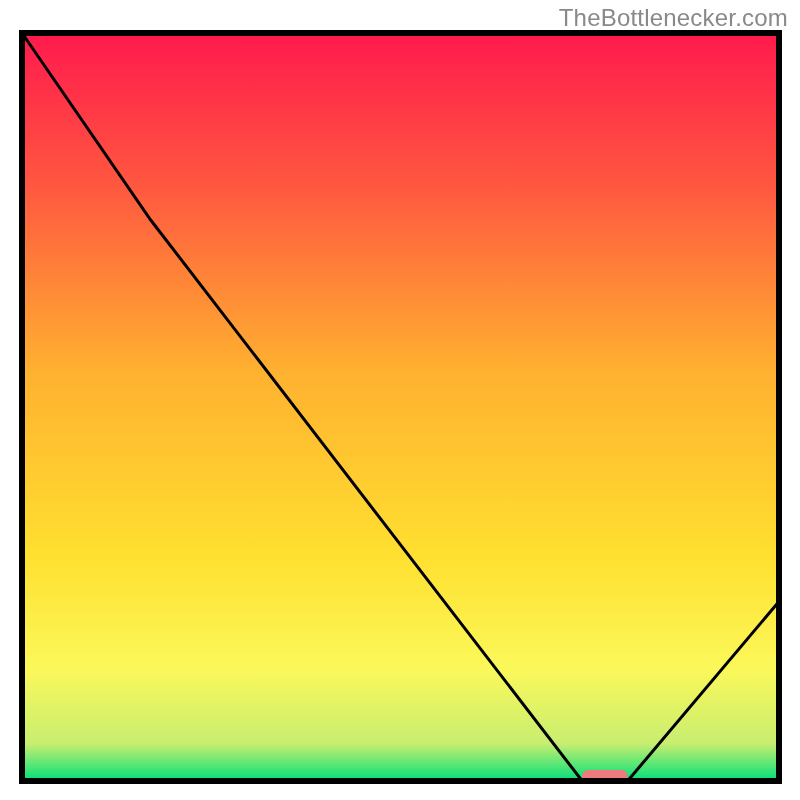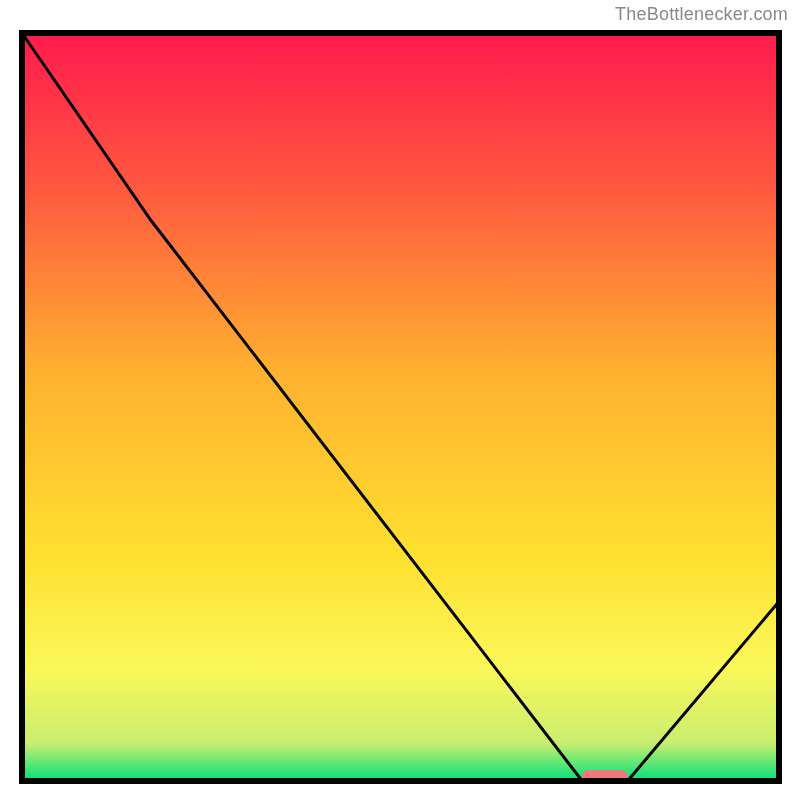--- a/index.html
+++ b/index.html
@@ -12,21 +12,21 @@
   }
   .wrap {
     position: relative;
     width: 800px;
     height: 800px;
   }
   .attribution {
     position: absolute;
     top: 4px;
     right: 12px;
-    font-size: 18px;
+    font-size: 24px;
     font-weight: 500;
     color: #898989;
     letter-spacing: 0.2px;
   }
   svg {
     position: absolute;
     left: 0;
     top: 0;
   }
 </style>

